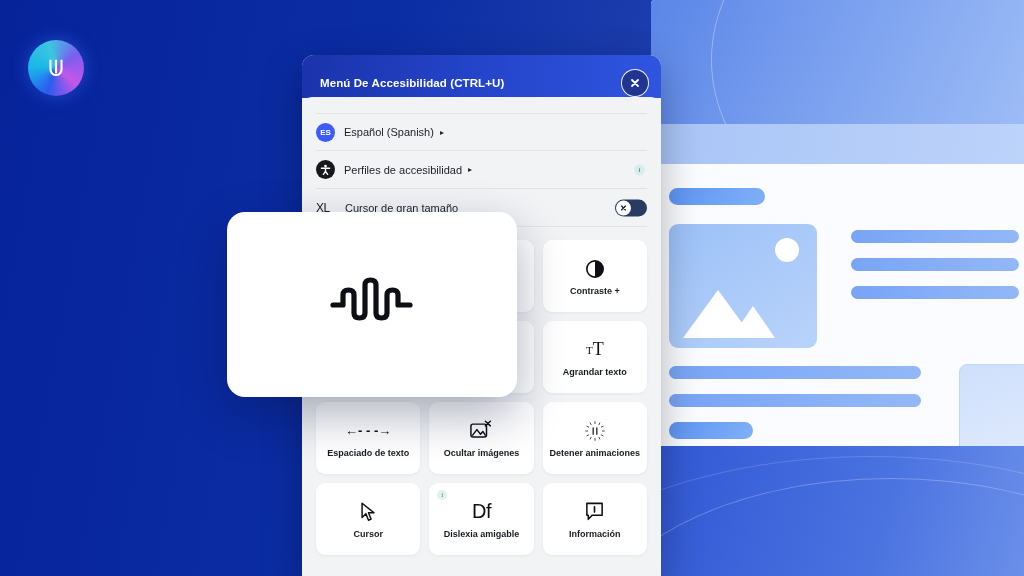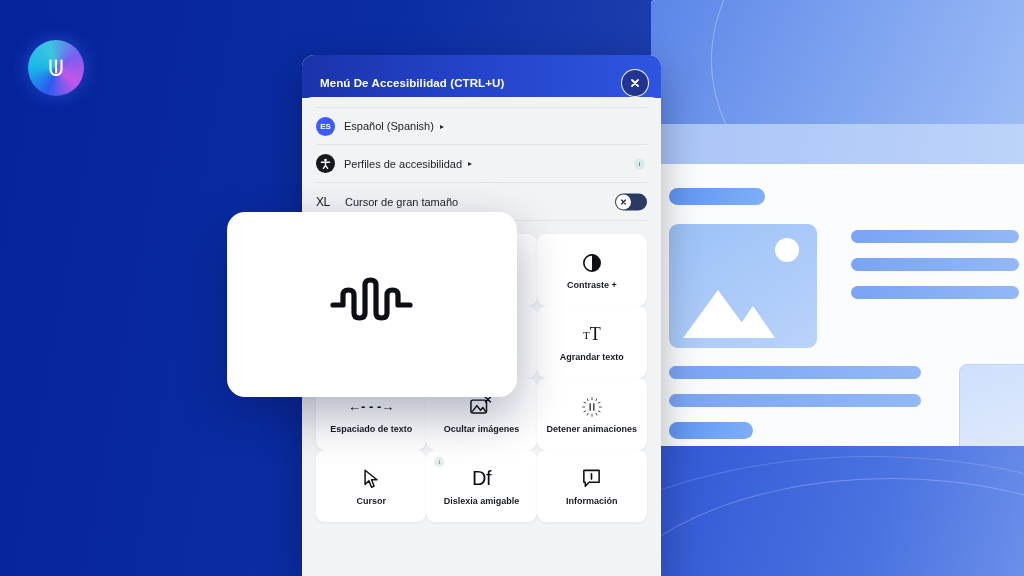--- a/index.html
+++ b/index.html
@@ -140,21 +140,21 @@
     position: relative;
   }
 
   .opt-row {
     display: flex; align-items: center;
     height: 38px;
     margin: 0 14px;
     border-bottom: 1px solid #e1e3e6;
     position: relative;
   }
-  .opt-row.first { border-top: 1px solid #e1e3e6; margin-top: 10px; }
+  .opt-row.first { border-top: 1px solid #e1e3e6; margin-top: 16px; }
   .opt-badge-es {
     width: 19px; height: 19px; border-radius: 50%;
     background: #3d5afe;
     color: #fff; font-size: 8px; font-weight: 700;
     display: flex; align-items: center; justify-content: center;
     margin-right: 9px; flex: none;
   }
   .opt-badge-a11y {
     width: 19px; height: 19px; border-radius: 50%;
     background: #16181d;
@@ -188,20 +188,21 @@
   .toggle .knob {
     width: 15px; height: 15px; border-radius: 50%;
     background: #fff; margin-left: 1px;
     display: flex; align-items: center; justify-content: center;
   }
 
   
   #card-grid {
     display: grid;
     grid-template-columns: repeat(3, 1fr);
+    gap: 9px;
     padding: 9px 14px 0 14px;
     margin-top: 4px;
   }
   .a11y-card {
     background: #ffffff;
     border-radius: 9px;
     height: 72px;
     display: flex; flex-direction: column;
     align-items: center; justify-content: center;
     gap: 4px;

